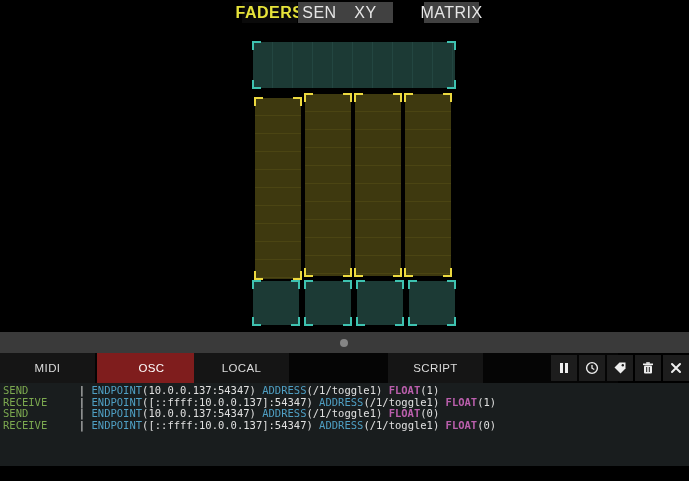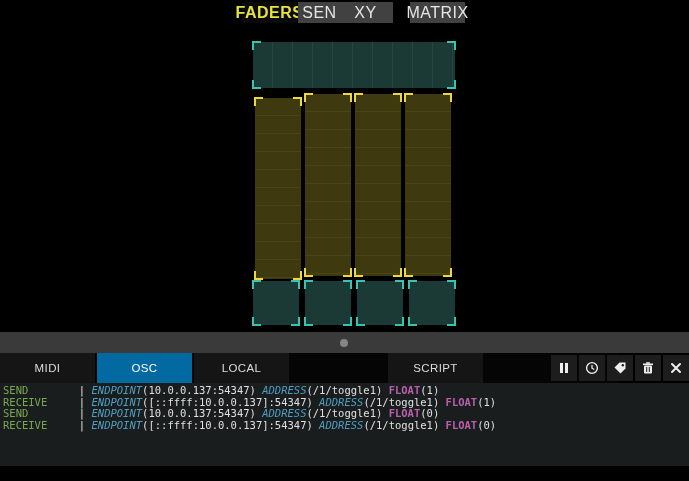--- a/index.html
+++ b/index.html
@@ -22,48 +22,48 @@
   .corner.br{right:-1px;bottom:-1px;border-bottom-width:2px;border-right-width:2px;}
 
   
   #splitter{position:absolute;left:0;top:332px;width:689px;height:21px;background:#3a3a3a;}
   #splitter-dot{position:absolute;left:340px;top:7px;width:8px;height:8px;border-radius:50%;background:#858585;}
 
   
   #bottom-tabbar{position:absolute;left:0;top:353px;width:618px;height:30px;background:#050505;}
   .bottom-tab{position:absolute;top:0;height:30px;width:95px;display:flex;align-items:center;justify-content:center;
               font-size:11.5px;letter-spacing:.4px;color:#dcdcdc;background:#151515;cursor:default;}
-  .bottom-tab.selected{background:#0369a1;color:#ffffff;}
+  .bottom-tab.selected{background:#7f1d1d;color:#ffffff;padding-left:7px;}
 
   
   #log-toolbar{position:absolute;top:355px;right:0;height:26px;display:flex;gap:2px;}
   .tool-btn{width:26px;height:26px;background:#1d1d1d;display:flex;align-items:center;justify-content:center;}
   .tool-btn svg{display:block;}
 
   
   #console{position:absolute;left:0;top:383px;width:689px;height:83px;background:#191d1e;
            font-family:"DejaVu Sans Mono", monospace;font-size:10.5px;line-height:11.6px;
            white-space:pre;padding:2px 0 0 3px;box-sizing:border-box;color:#e0e0e0;}
   .c-g{color:#7ba84f;} 
-  .c-b{color:#4f9fc3;font-style:italic;} 
+  .c-b{color:#4f9fc3;} 
   .c-m{color:#bb5fad;font-weight:bold;} 
   .c-w{color:#e0e0e0;} 
 
   #footer{position:absolute;left:0;top:466px;width:689px;height:15px;background:#000;}
 </style>
 </head>
 <body>
 
 <div id="app">
 
   <div id="top-tabbar">
       <div class="top-tab selected" style="left: 242px; width: 55px;">FADERS</div>
       <div class="top-tab" style="left: 298px; width: 55px;">SEND</div>
       <div class="top-tab" style="left: 338px; width: 55px;">XY</div>
-      <div class="top-tab" style="left: 410px; width: 55px;">MATRIX</div>
+      <div class="top-tab" style="left: 424px; width: 55px;">MATRIX</div>
     </div>
 
   <div id="canvas">
       <div class="widget" style="left: 253px; top: 12px; width: 202px; height: 46px; background: repeating-linear-gradient(to right, transparent 0px, transparent 19px, rgb(35, 70, 65) 19px, rgb(35, 70, 65) 20px) rgb(28, 58, 53);">
         <i class="corner tl" style="border-color: rgb(62, 194, 176);"></i>
         <i class="corner tr" style="border-color: rgb(62, 194, 176);"></i>
         <i class="corner bl" style="border-color: rgb(62, 194, 176);"></i>
         <i class="corner br" style="border-color: rgb(62, 194, 176);"></i>
       </div>
       <div class="widget" style="left: 255px; top: 68px; width: 46px; height: 181px; background: repeating-linear-gradient(transparent 0px, transparent 17px, rgb(75, 69, 19) 17px, rgb(75, 69, 19) 18px) rgb(62, 57, 15);">

